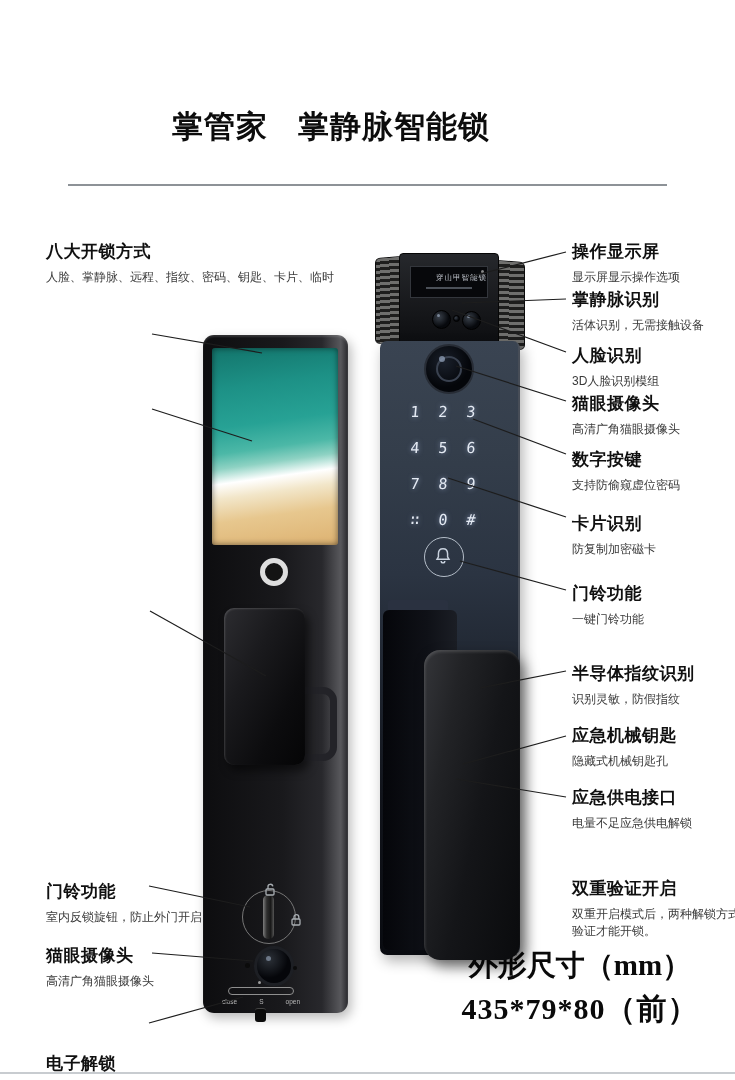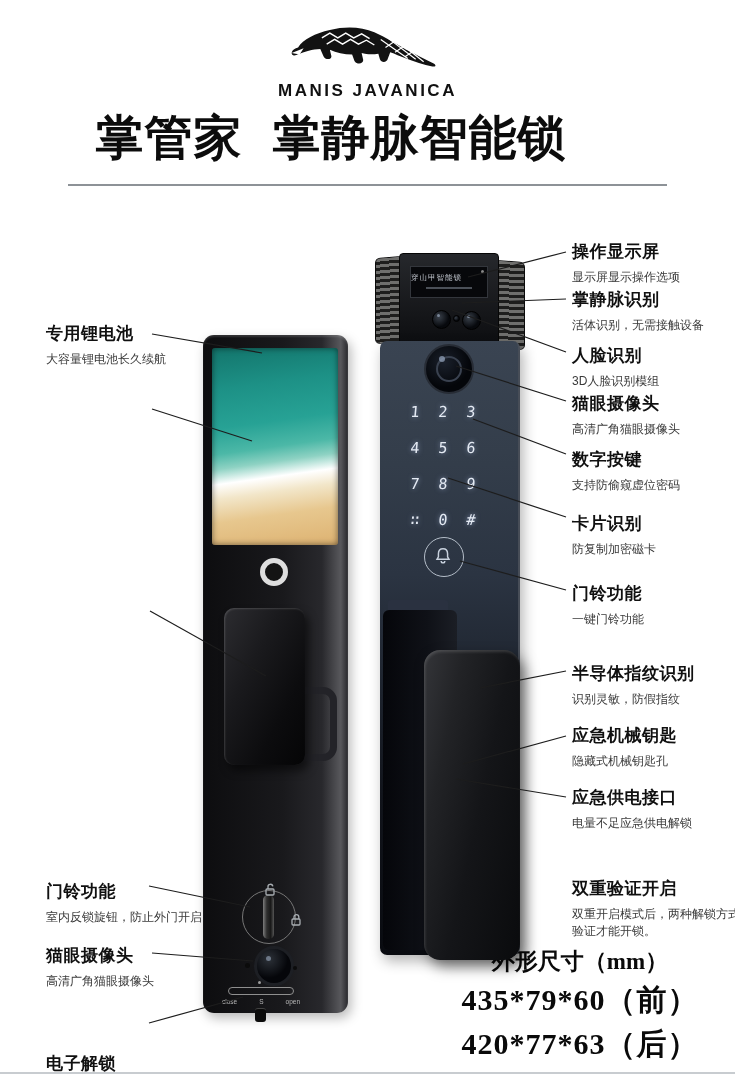--- a/index.html
+++ b/index.html
@@ -3,21 +3,21 @@
 <meta charset="utf-8">
 <style>
   html,body{margin:0;padding:0;background:#e8e8e8;}
   .canvas{position:relative;width:735px;height:1080px;margin:0 auto;background:#ffffff;overflow:hidden;
           font-family:"Liberation Sans","DejaVu Sans",sans-serif;color:#111;}
 
   
   .logo-wrap{position:absolute;top:14px;left:0;right:0;text-align:center;}
   .logo-text{margin-top:1px;font-size:17px;font-weight:bold;letter-spacing:2.5px;color:#101010;}
   .main-title{position:absolute;top:106px;left:0;width:662px;text-align:center;
-              font-size:48px;font-weight:800;letter-spacing:1px;color:#0c0c0c;white-space:nowrap;}
+              font-size:31px;font-weight:800;letter-spacing:1px;color:#0c0c0c;white-space:nowrap;}
   .main-title .gap{display:inline-block;width:30px;}
   .title-rule{position:absolute;top:184px;left:68px;width:599px;height:2px;background:#8d9297;}
 
   
   .co{position:absolute;}
   .co .t{font-size:17px;font-weight:bold;color:#101010;letter-spacing:.5px;}
   .co .d{font-size:12px;color:#3a3a3a;margin-top:6px;line-height:1.45;}
   .co.right{width:168px;}
 
   
@@ -58,21 +58,21 @@
   
   .lock-right{position:absolute;left:375px;top:243px;width:148px;height:722px;z-index:10;}
   .rl-topmod{position:absolute;left:0;top:8px;width:148px;height:96px;}
   .rl-grip{position:absolute;width:26px;height:84px;border-radius:5px;border:1px solid #0b0b0b;
     background:repeating-linear-gradient(178deg,#6f6f6d 0 3px,#1e1e1d 3px 6px);}
   .rl-grip.l{left:0;top:6px;transform:skewY(-4deg);}
   .rl-grip.r{left:120px;top:10px;width:28px;height:86px;transform:skewY(4deg);}
   .rl-head{position:absolute;left:24px;top:2px;width:98px;height:92px;border-radius:4px;border:1px solid #060606;
     background:linear-gradient(180deg,#26282c,#141518 70%,#0c0d10);}
   .rl-mini{position:absolute;left:10px;top:12px;width:76px;height:30px;background:#07080b;border:1px solid #33363c;
-    text-align:left;color:#c9ced6;font-size:7.5px;letter-spacing:1px;}
+    text-align:right;color:#c9ced6;font-size:7.5px;letter-spacing:1px;}
   .rl-mini .lbl{margin-top:6px;}
   .rl-mini .bar{width:46px;height:2px;background:#4b5058;margin:4px auto 0;}
   .rl-mini .dot{position:absolute;right:3px;top:3px;width:3px;height:3px;border-radius:50%;background:#8a8a8a;}
   .rl-sensor{position:absolute;border-radius:50%;border:1px solid #000;
     background:radial-gradient(circle at 35% 35%,#39404a,#07090d 62%);}
   .rl-sensor i{position:absolute;left:4px;top:3px;width:3px;height:3px;border-radius:50%;background:#8d9aad;opacity:.8;}
   .rl-body{position:absolute;left:5px;top:98px;width:138px;height:614px;border-radius:7px;
     background:linear-gradient(180deg,#3a4452 0%,#343e4b 18%,#2b3442 38%,#1c222c 58%,#11141b 74%,#090b10 100%);
     border-right:2px solid #474d57;box-shadow:3px 6px 14px rgba(0,0,0,.3);}
   .rl-cam{position:absolute;left:44px;top:3px;width:46px;height:46px;border-radius:50%;
@@ -86,53 +86,39 @@
   .rl-recess{position:absolute;left:8px;top:259px;width:60px;height:50px;background:#2a3140;border-radius:3px;}
   .rl-lower{position:absolute;left:3px;top:269px;width:74px;height:340px;border-radius:6px;
     background:linear-gradient(90deg,#05060a,#0f1117 60%,#1b1e25);}
   .rl-handle{position:absolute;left:49px;top:407px;width:96px;height:310px;border-radius:16px;z-index:3;
     background:linear-gradient(102deg,#343539 0%,#222326 25%,#141518 55%,#0a0b0d 100%);
     box-shadow:inset 1px 2px 3px rgba(255,255,255,.15),5px 7px 14px rgba(0,0,0,.5);}
 
   
   .dims{position:absolute;left:430px;top:946px;width:300px;text-align:center;
     font-family:"Liberation Serif","DejaVu Serif",serif;color:#0a0a0a;}
-  .dims .h{font-size:23px;font-weight:bold;}
+  .dims .h{font-size:29px;font-weight:bold;}
   .dims .v{font-size:30px;font-weight:bold;margin-top:3px;letter-spacing:1px;}
 
   .foot-rule{position:absolute;left:0;top:1072px;width:735px;height:2px;background:#c8ccd0;}
 </style>
 </head>
 <body>
 
 <div class="canvas">
 
-  <div class="logo-wrap">
-    <svg width="200" height="62" viewBox="0 0 220 78">
-      <path fill="#121212" d="M16,52 C12,50 14,44 22,42 C28,32 44,24 62,20 C82,15 102,16 118,23
-        C132,29 146,38 158,45 C168,50 180,56 192,62 C196,64 196,67 191,66 C180,64 168,60 158,56
-        C150,53 144,50 138,48 L135,56 C134,61 127,62 125,57 L123,50 C116,51 108,51 102,49
-        L104,58 C104,63 96,64 93,59 L90,51 C80,51 70,49 62,45 L64,53 C64,58 56,58 54,53
-        L50,44 C40,44 30,48 24,50 C20,51 18,53 16,52 Z"></path>
-      <path fill="#ffffff" d="M14,49 L29,43 L24,51 Z"></path>
-      <path fill="none" stroke="#ffffff" stroke-width="1.8" d="M52,30 L62,24 L72,30 L82,24 L92,30 L102,25 L112,31"></path>
-      <path fill="none" stroke="#ffffff" stroke-width="1.8" d="M58,38 L68,32 L78,38 L88,32 L98,38 L108,33 L118,39"></path>
-      <path fill="none" stroke="#ffffff" stroke-width="1.5" d="M126,32 L160,56 M136,31 L170,57 M146,33 L180,60 M132,42 L150,30 M144,48 L162,36 M156,54 L174,42"></path>
-    </svg>
-    <div class="logo-text">MANIS JAVANICA</div>
-  </div>
 
   <div class="main-title">
     <span>掌管家</span><span class="gap"></span><span>掌静脉智能锁</span>
   </div>
   <div class="title-rule"></div>
 
-  <div class="co" style="left:46px;top:322px;">
-    <div class="t">专用锂电池</div>
-    <div class="d">大容量锂电池长久续航</div>
+  <div class="co" style="left:46px;top:240px;width:330px;">
+    <div class="t">八大开锁方式</div>
+    <div class="d">人脸、掌静脉、远程、指纹、密码、钥匙、卡片、临时</div>
   </div>
   <div class="co" style="left:46px;top:880px;">
     <div class="t">门铃功能</div>
     <div class="d">室内反锁旋钮，防止外门开启。</div>
   </div>
   <div class="co" style="left:46px;top:944px;">
     <div class="t">猫眼摄像头</div>
     <div class="d">高清广角猫眼摄像头</div>
   </div>
   <div class="co" style="left:46px;top:1052px;">
@@ -280,18 +266,17 @@
     <line x1="566" y1="454" x2="473" y2="419"></line>
     <line x1="566" y1="517" x2="448" y2="478"></line>
     <line x1="566" y1="590" x2="460" y2="561"></line>
     <line x1="566" y1="671" x2="480" y2="688"></line>
     <line x1="566" y1="736" x2="463" y2="764"></line>
     <line x1="566" y1="797" x2="456" y2="779"></line>
   </svg>
 
   <div class="dims">
     <div class="h">外形尺寸（mm）</div>
-    <div class="v">435*79*60（前）</div>
-    <div class="v">420*77*63（后）</div>
+    <div class="v">435*79*80（前）</div>
   </div>
 
   <div class="foot-rule"></div>
 </div>
 
 </body></html>

